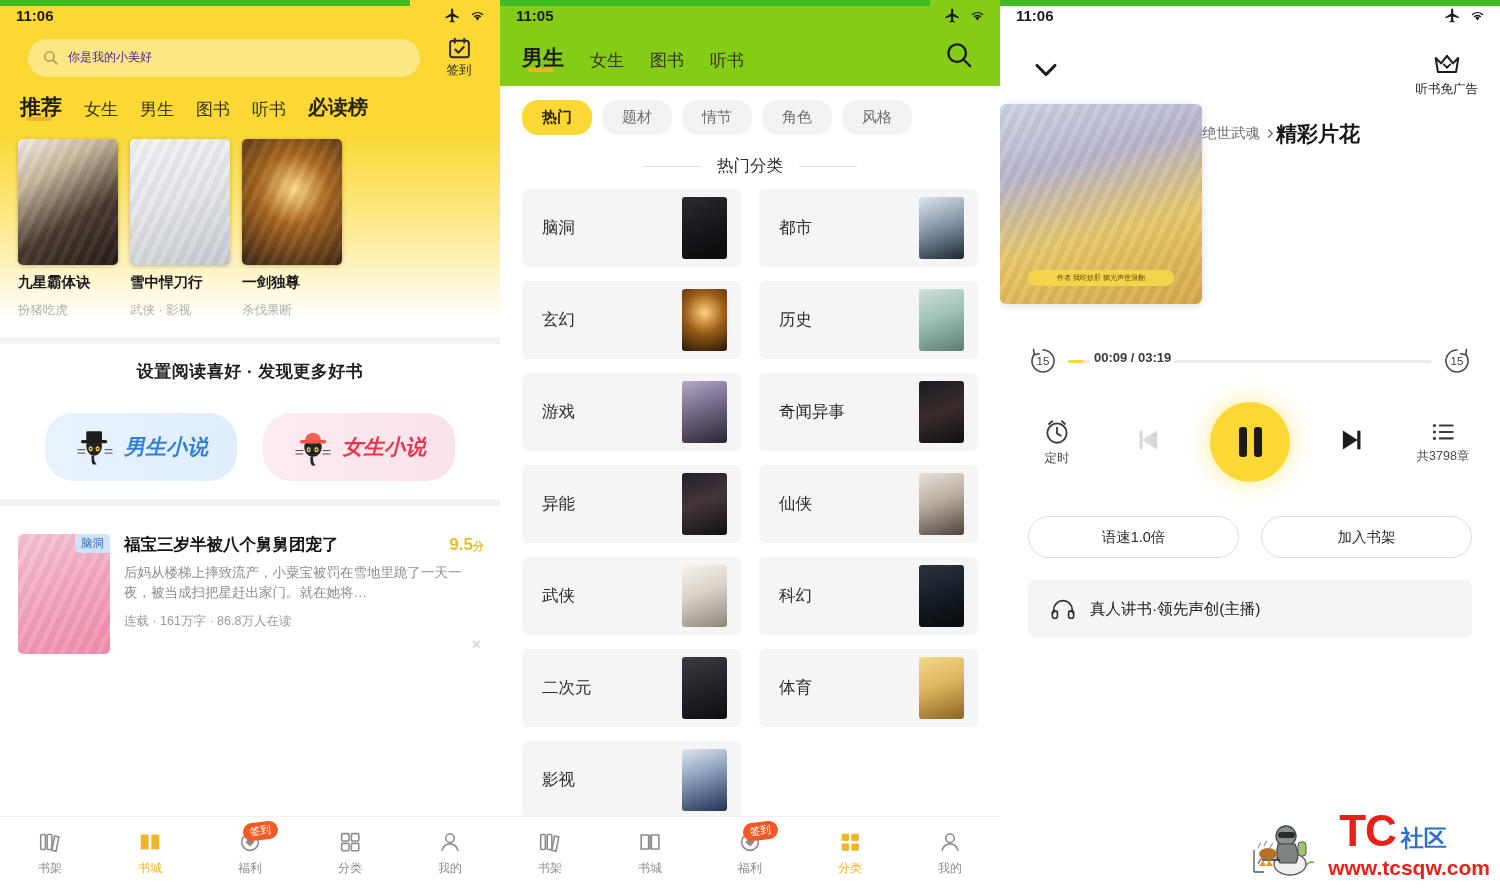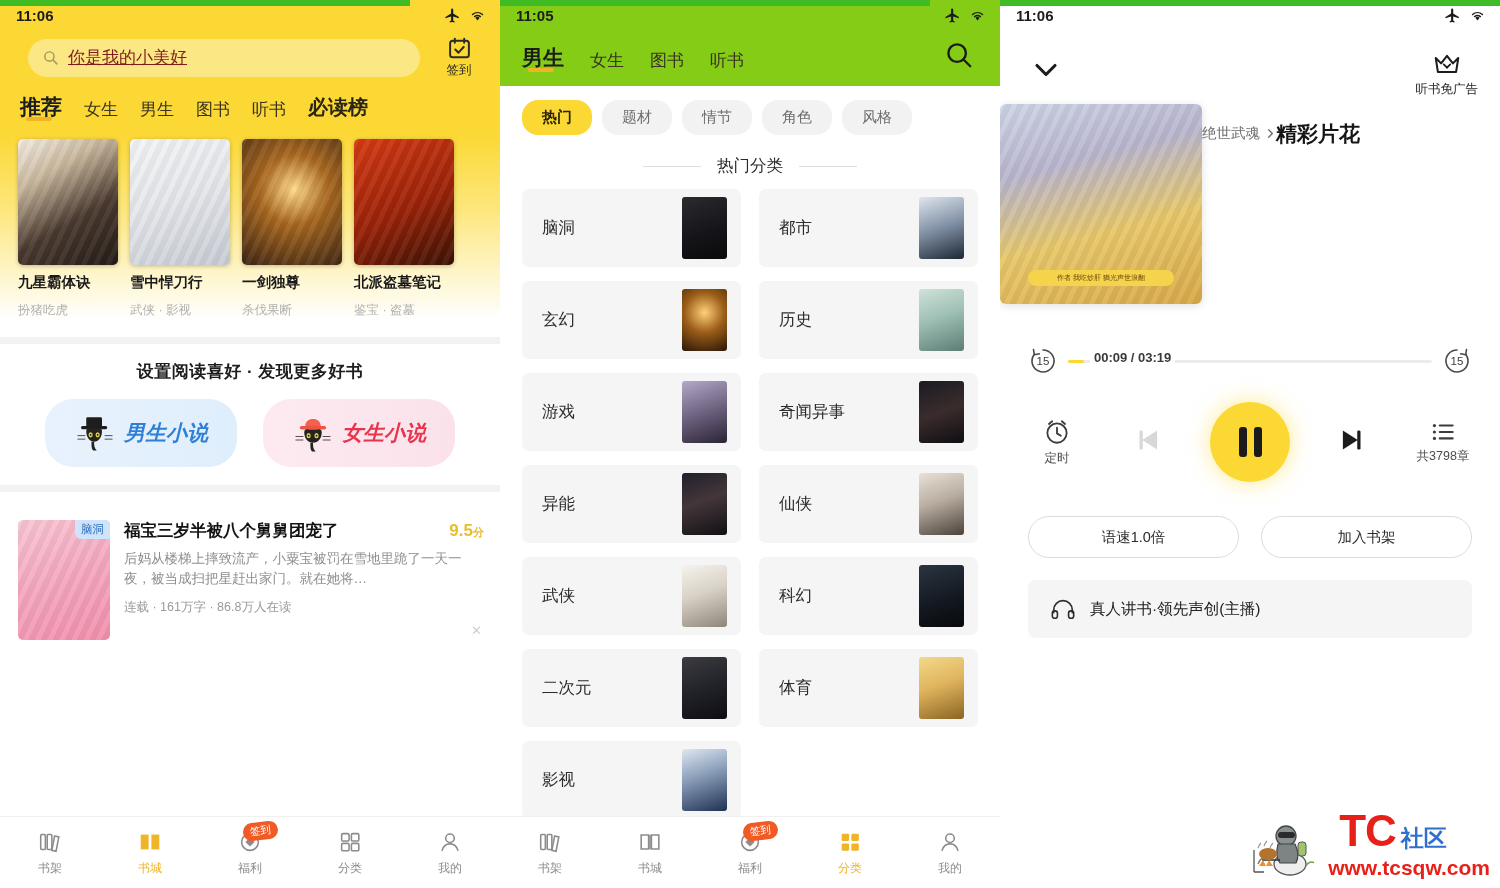--- a/index.html
+++ b/index.html
@@ -29,21 +29,21 @@
 
   
   .p1 { background: #fff; }
   .p1-top { background: #fbd834; padding-bottom: 4px; }
   .p1-searchrow { display: flex; align-items: center; padding: 6px 12px 4px 28px; gap: 10px; }
   .searchbox {
     flex: 1; height: 38px; border-radius: 19px;
     background: rgba(255,255,255,0.40);
     display: flex; align-items: center; padding: 0 14px; gap: 9px;
   }
-  .searchbox .ph { color: #7f1d1d; font-size: 17px; text-decoration: underline; }
+  .searchbox .ph { color: #4c1d95; font-size: 12px; }
   .signin-btn { width: 58px; display: flex; flex-direction: column; align-items: center; gap: 1px; }
   .signin-btn .lbl { font-size: 12.5px; color: #2b2b2b; }
 
   .tabs-row { display: flex; align-items: flex-end; gap: 22px; padding: 10px 0 8px 20px; }
   .tab { font-size: 17px; color: #3a3322; position: relative; }
   .tab.active { font-size: 21px; font-weight: bold; color: #1c1c1c; }
   .tab.big { font-size: 20px; font-weight: bold; color: #2a2616; }
   .tab.active::after {
     content: ""; position: absolute; left: 6px; bottom: 0;
     width: 26px; height: 4px; border-radius: 2px; background: #f0b428;
@@ -57,21 +57,21 @@
   .bk-title { font-size: 14.5px; font-weight: bold; color: #1a1a1a; line-height: 1.28; margin-top: 8px; }
   .bk-sub { font-size: 12.5px; color: #b0b0b0; margin-top: 10px; }
 
   .sep { height: 7px; background: #f2f2f2; }
 
   .pref-block { padding: 16px 0 18px; text-align: center; background:#fff; }
   .pref-title { font-size: 17px; font-weight: bold; color: #1d1d1d; letter-spacing: .5px; }
   .pref-btns { display: flex; justify-content: center; gap: 26px; margin-top: 16px; }
   .pref-btn {
     width: 192px; height: 68px; border-radius: 28px;
-    display: flex; align-items: center; justify-content: center; gap: 8px;
+    display: flex; align-items: center; justify-content: center; gap: 8px; margin-top: 14px;
   }
   .pref-btn.male { background: linear-gradient(90deg,#e8f2fd,#dfeefc); }
   .pref-btn.female { background: linear-gradient(90deg,#fdeaf0,#fbe2ea); }
   .pref-btn .t { font-size: 21px; font-weight: bold; font-style: italic; }
   .pref-btn.male .t { color: #2f7fd6; }
   .pref-btn.female .t { color: #e8344d; }
 
   .guess { padding: 14px 16px 10px 18px; }
   .guess h3 { font-size: 19px; font-weight: bold; color: #141414; }
   .rec-card { display: flex; gap: 14px; margin-top: 14px; position: relative; }
@@ -273,27 +273,20 @@
         <div class="bk-title">雪中悍刀行</div>
         <div class="bk-sub">武侠 · 影视</div>
       </div>
       <div class="bk">
         <div class="bk-cover c3">
             <span class="cover-ink"></span>
           </div>
         <div class="bk-title">一剑独尊</div>
         <div class="bk-sub">杀伐果断</div>
       </div>
-      <div class="bk">
-        <div class="bk-cover c4">
-            <span class="cover-ink"></span>
-          </div>
-        <div class="bk-title">北派盗墓笔记</div>
-        <div class="bk-sub">鉴宝 · 盗墓</div>
-      </div>
     </div>
 
     <div class="sep" style="margin-top:18px"></div>
 
     <div class="pref-block">
       <div class="pref-title">设置阅读喜好 · 发现更多好书</div>
       <div class="pref-btns">
         <div class="pref-btn male">
           <svg width="42" height="42" viewBox="0 0 48 48">
             <rect x="14" y="6" width="18" height="12" rx="1.5" fill="#1d1d1d"></rect>

